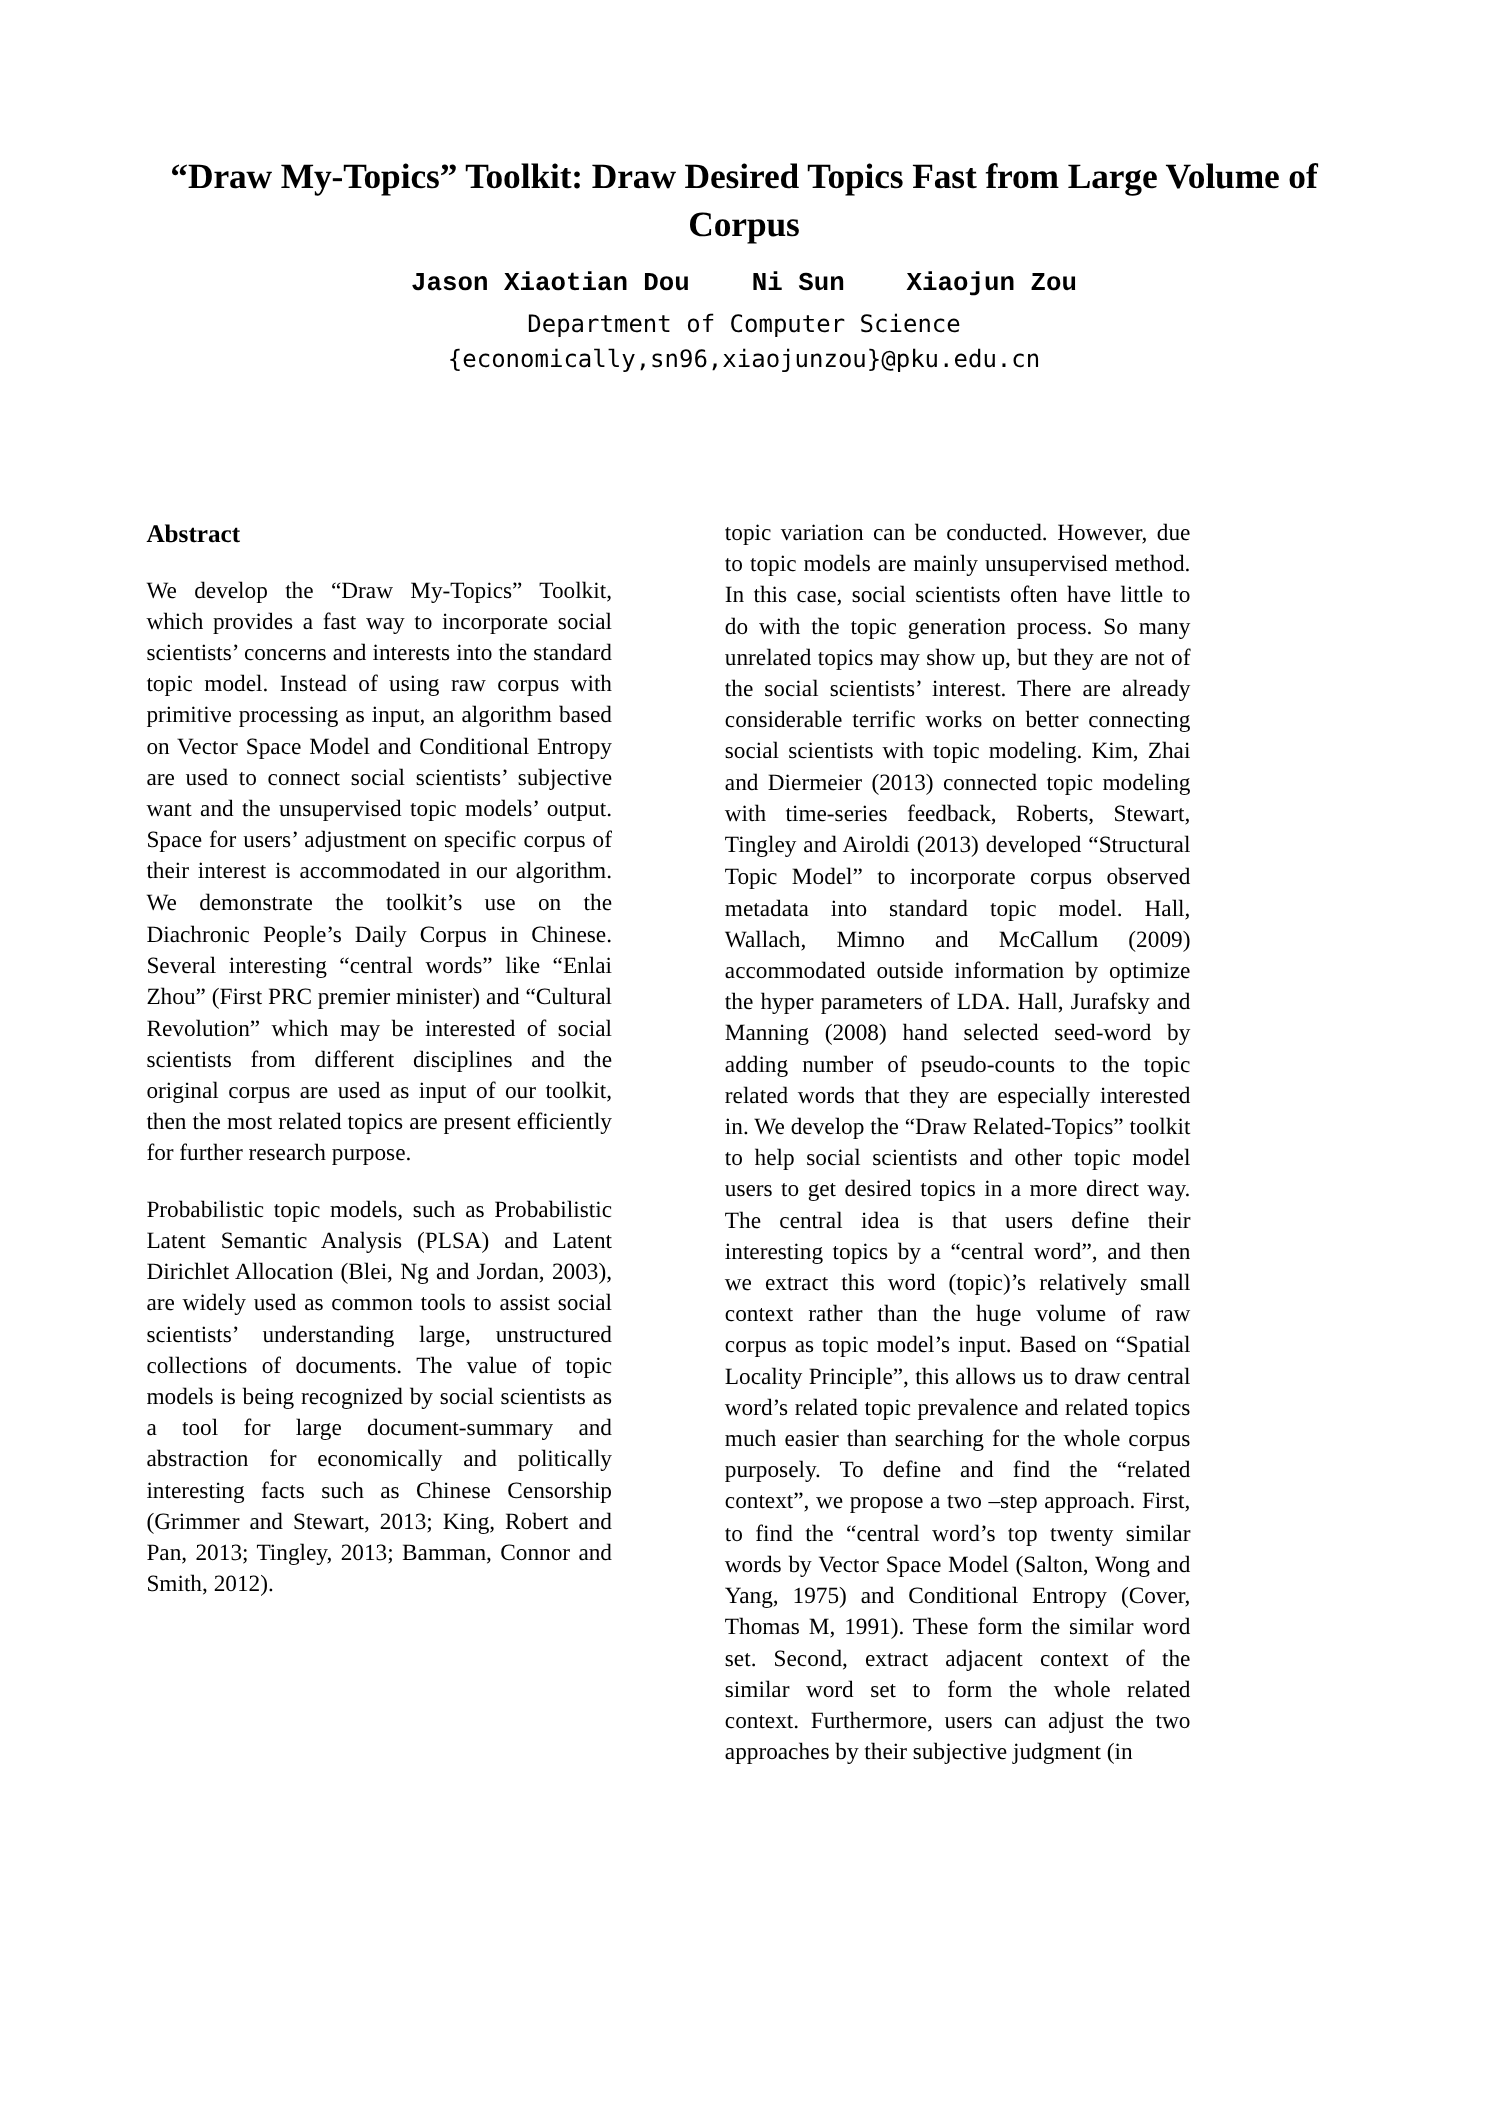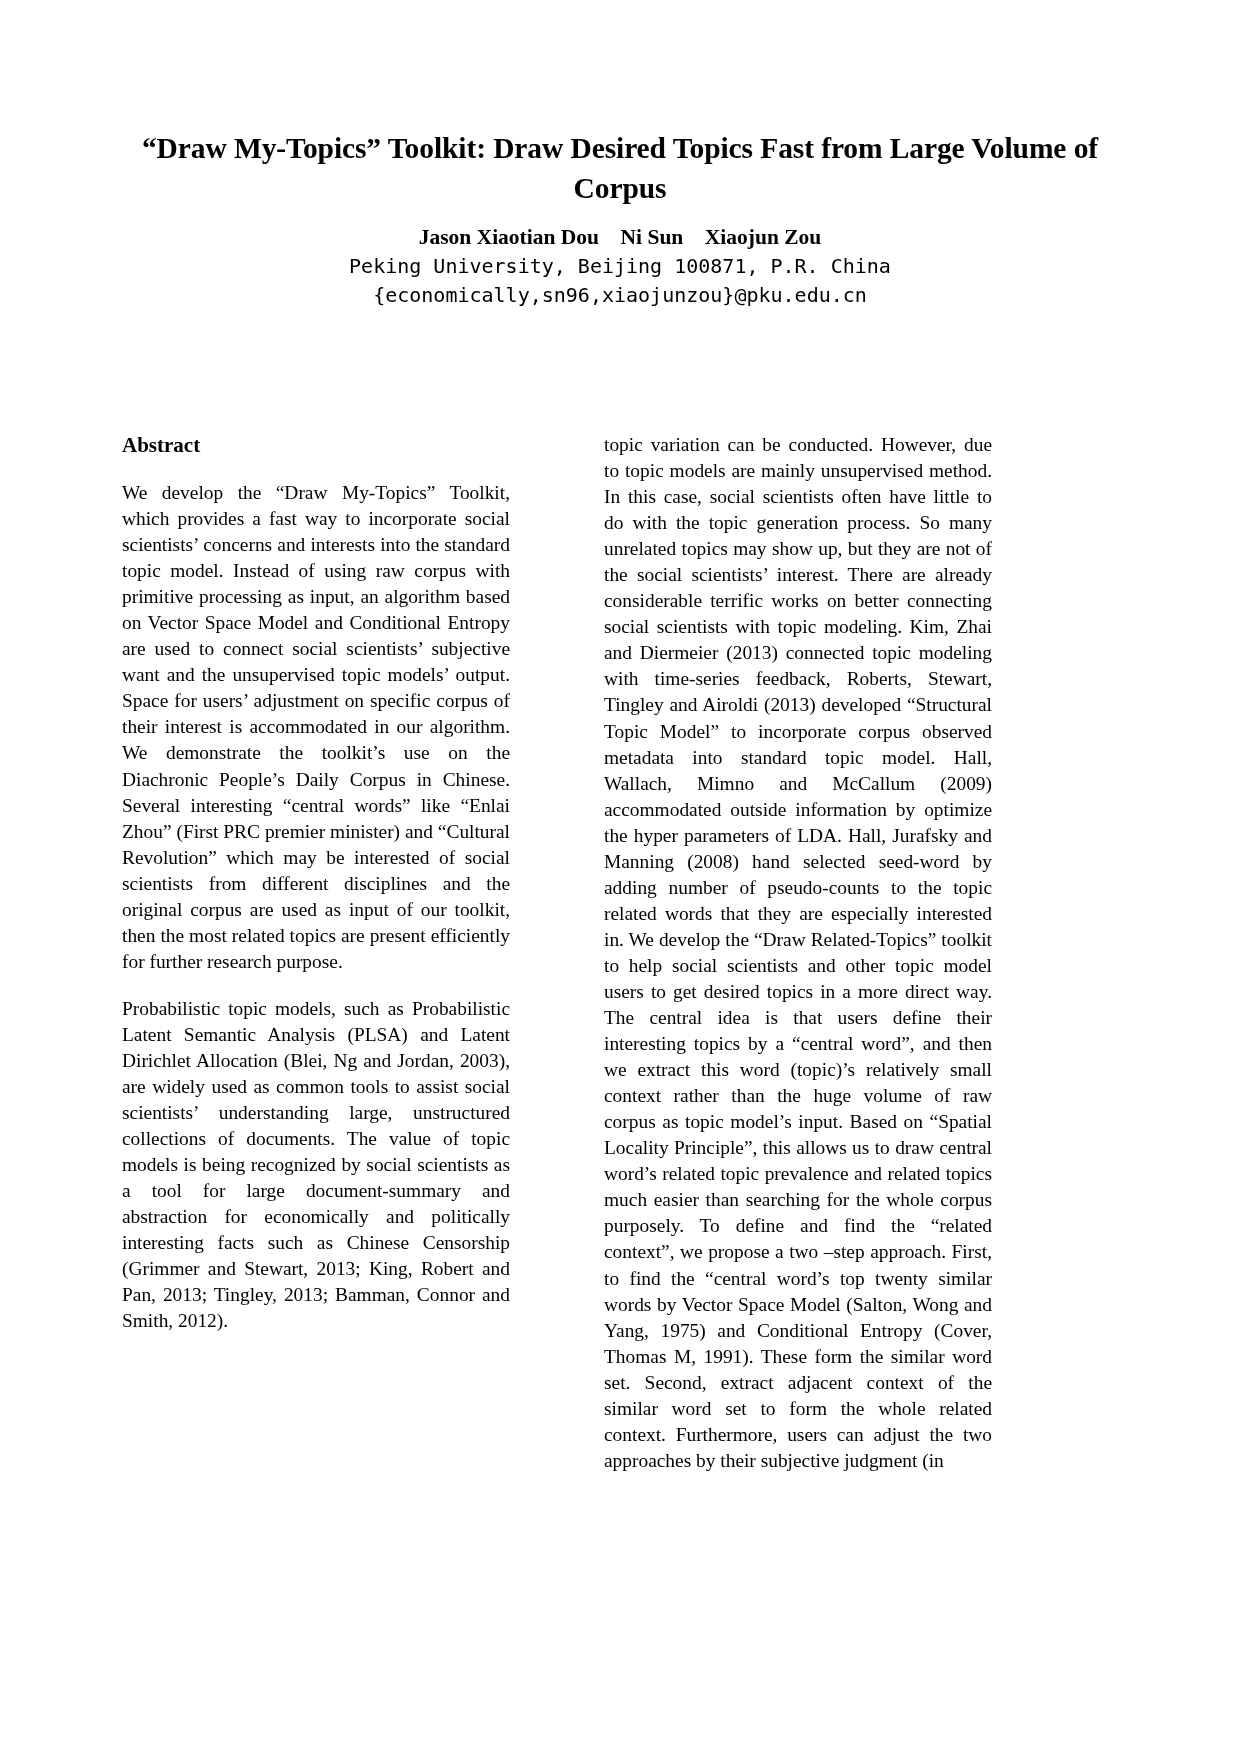--- a/index.html
+++ b/index.html
@@ -44,21 +44,21 @@
   }
 
   .authors-block {
     position: absolute;
     left: 120px;
     top: 222px;
     width: 1000px;
     text-align: center;
   }
   .author-names {
-    font-family: Liberation Serif, serif;
+    font-family: Liberation Mono, monospace;
     font-weight: bold;
     font-size: 21.5px;
     line-height: 30px;
     margin: 0;
     white-space: pre;
   }
   .affil-line {
     font-family: "DejaVu Sans Mono", "Liberation Mono", monospace;
     font-size: 20px;
     line-height: 29px;
@@ -113,21 +113,21 @@
 <body>
 
 <div class="page">
 
   <div class="title-block">
     <h1 class="paper-title">“Draw My-Topics” Toolkit: Draw Desired Topics Fast from Large Volume of Corpus</h1>
   </div>
 
   <div class="authors-block">
     <p class="author-names">Jason Xiaotian Dou    Ni Sun    Xiaojun Zou</p>
-    <p class="affil-line">Peking University, Beijing 100871, P.R. China</p>
+    <p class="affil-line first">Department of Computer Science</p>
     <p class="affil-line">{economically,sn96,xiaojunzou}@pku.edu.cn</p>
   </div>
 
   <div class="col col-left">
     <div class="abstract-heading">Abstract</div>
     <p class="body-par">We develop the “Draw My-Topics” Toolkit, which provides a fast way to incorporate social scientists’ concerns and interests into the standard topic model. Instead of using raw corpus with primitive processing as input, an algorithm based on Vector Space Model and Conditional Entropy are used to connect social scientists’ subjective want and the unsupervised topic models’ output. Space for users’ adjustment on specific corpus of their interest is accommodated in our algorithm. We demonstrate the toolkit’s use on the Diachronic People’s Daily Corpus in Chinese. Several interesting “central words” like “Enlai Zhou” (First PRC premier minister) and “Cultural Revolution” which may be interested of social scientists from different disciplines and the original corpus are used as input of our toolkit, then the most related topics are present efficiently for further research purpose.</p>
 
 
     <p class="body-par">Probabilistic topic models, such as Probabilistic Latent Semantic Analysis (PLSA) and Latent Dirichlet Allocation (Blei, Ng and Jordan, 2003), are widely used as common tools to assist social scientists’ understanding large, unstructured collections of documents. The value of topic models is being recognized by social scientists as a tool for large document-summary and abstraction for economically and politically interesting facts such as Chinese Censorship (Grimmer and Stewart, 2013; King, Robert and Pan, 2013; Tingley, 2013; Bamman, Connor and Smith, 2012).</p>
   </div>

